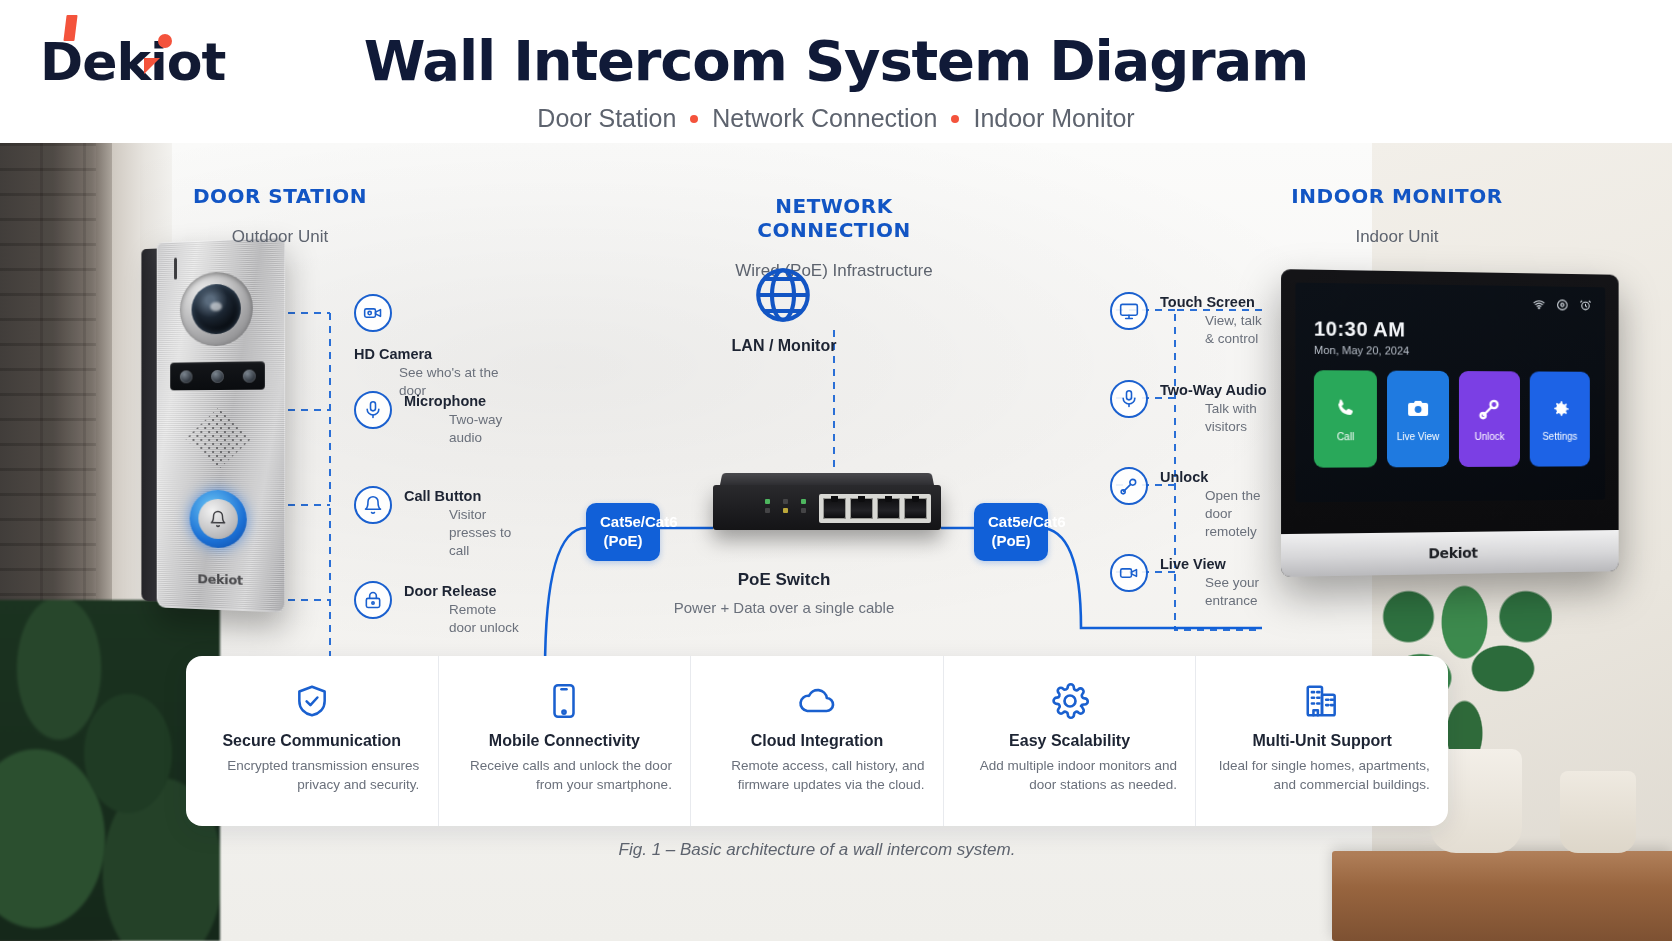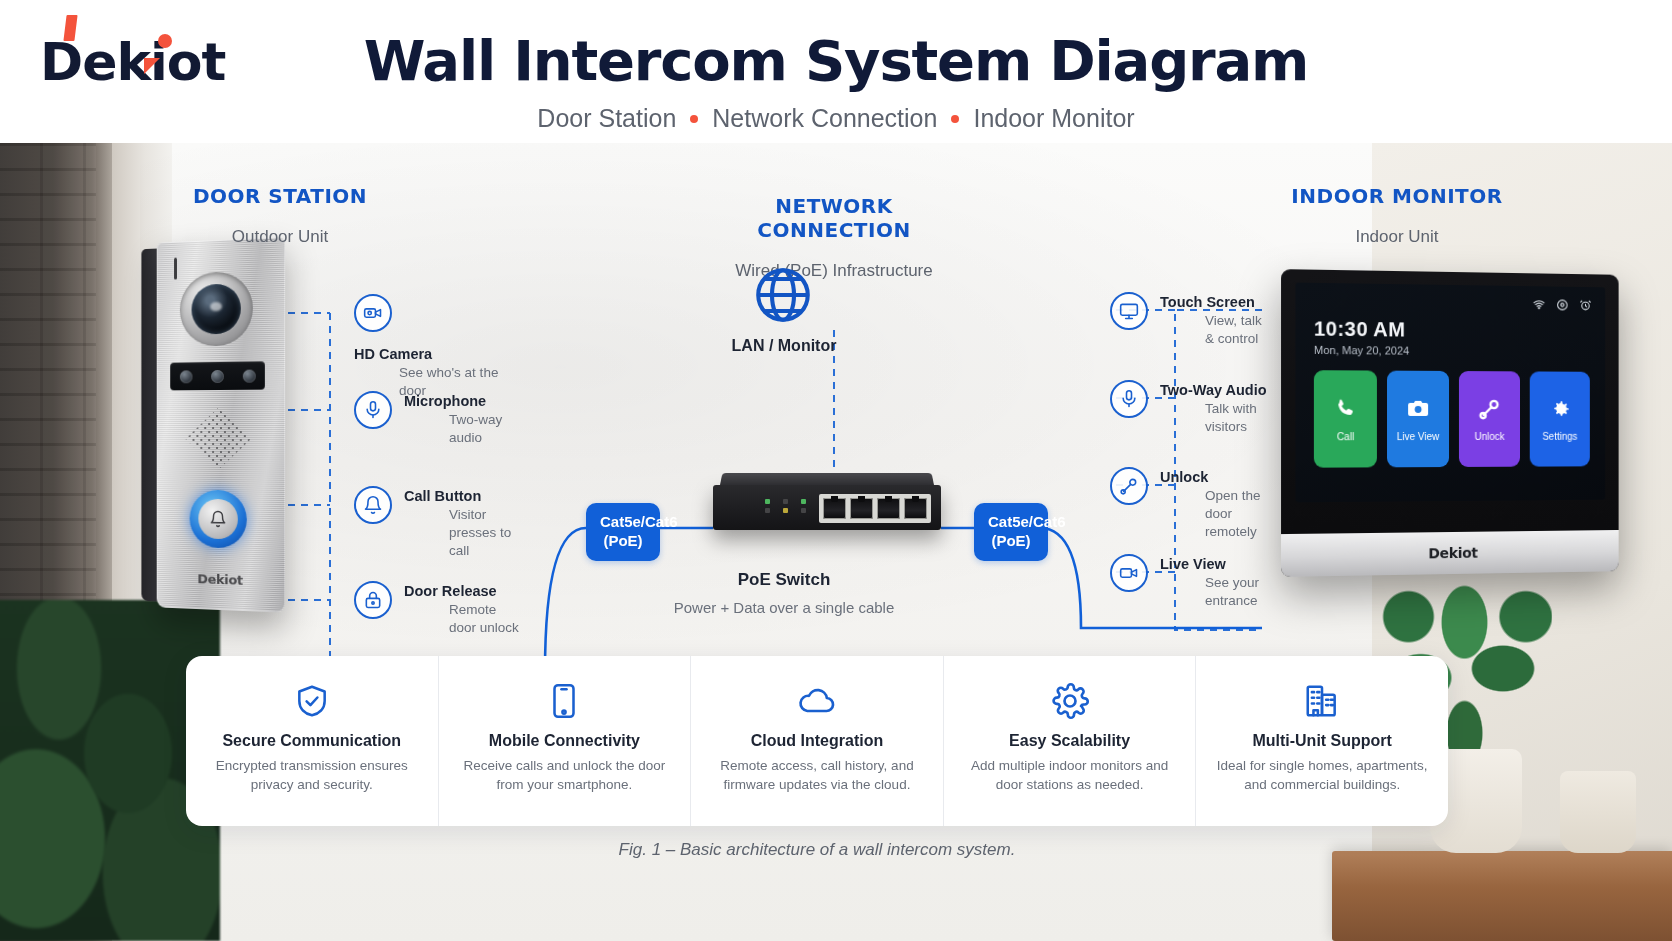--- a/index.html
+++ b/index.html
@@ -310,21 +310,21 @@
   }
 
   
   .benefits {
     position: absolute; left: 186px; top: 656px; width: 1262px; height: 170px;
     background: #ffffff; border-radius: 16px;
     box-shadow: 0 6px 26px rgba(20,30,60,.10);
     display: flex; z-index: 7;
   }
   .ben {
-    flex: 1; padding: 22px 16px 18px; text-align: center;
+    flex: 1; padding: 22px 16px 18px; text-align: right;
     display: flex; flex-direction: column; align-items: center;
     border-right: 1px solid #e8eaee;
   }
   .ben:last-child { border-right: none; }
   .ben-ic { height: 46px; display: flex; align-items: center; justify-content: center; }
   .ben-title { font-size: 16px; font-weight: 700; color: #1d2433; margin-top: 8px; }
   .ben-desc { font-size: 13.5px; color: #6a707b; line-height: 1.38; margin-top: 7px; max-width: 215px; }
 
   .caption {
     position: absolute; left: 0; top: 840px; width: 1634px; text-align: center;

